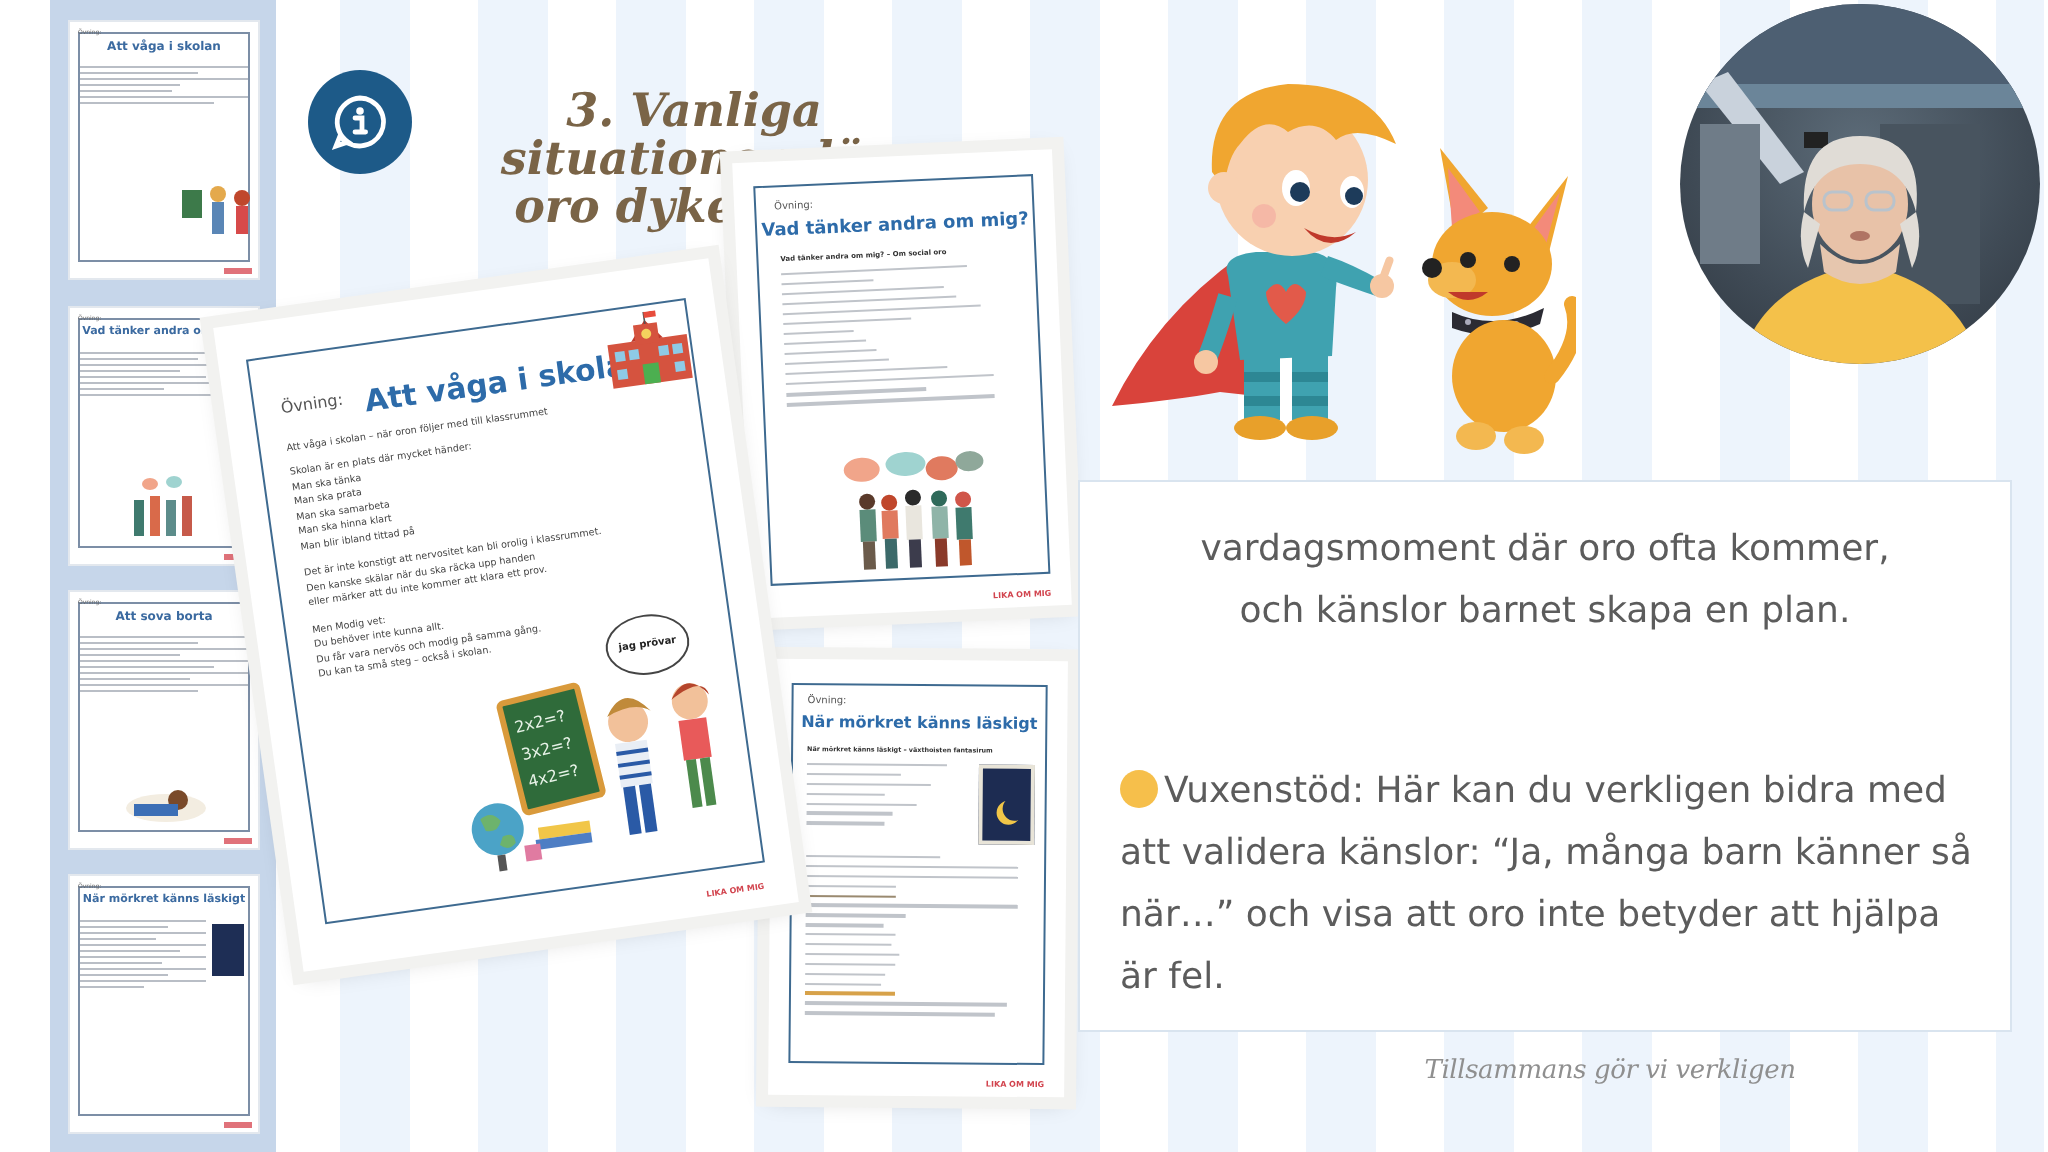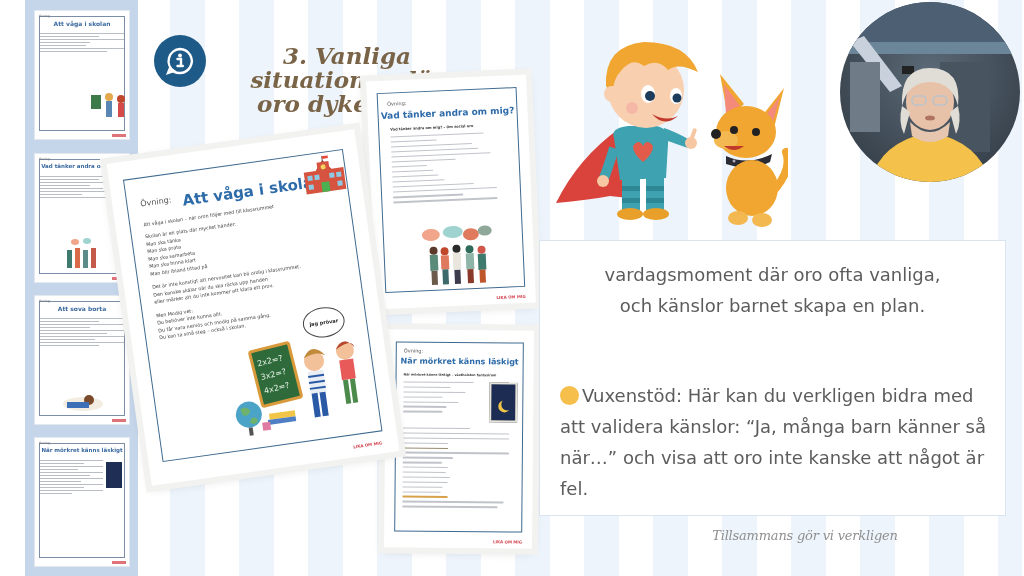--- a/index.html
+++ b/index.html
@@ -441,21 +441,21 @@
     <path d="M62 104 Q58 120 64 132 L70 110 Z" fill="#e0dcd6"></path>
     <path d="M118 104 Q122 120 116 132 L110 110 Z" fill="#e0dcd6"></path>
     <rect x="72" y="94" width="14" height="9" rx="4" fill="none" stroke="#b9c3cc" stroke-width="1.5"></rect>
     <rect x="93" y="94" width="14" height="9" rx="4" fill="none" stroke="#b9c3cc" stroke-width="1.5"></rect>
     <ellipse cx="90" cy="116" rx="5" ry="2.5" fill="#b07464"></ellipse>
   </svg>
 </div>
 
 <div class="info-box">
   <div class="purpose">
-    <div>vardagsmoment där oro ofta vanliga,</div>
+    <div>vardagsmoment där oro ofta kommer,</div>
     <div>och känslor barnet skapa en plan.</div>
   </div>
   <div class="adult">
-    <span class="dot"></span><span>Vuxenstöd: Här kan du verkligen bidra med att validera känslor: “Ja, många barn känner så när…” och visa att oro inte kanske att något är fel.</span>
+    <span class="dot"></span><span>Vuxenstöd: Här kan du verkligen bidra med att validera känslor: “Ja, många barn känner så när…” och visa att oro inte betyder att hjälpa är fel.</span>
   </div>
 </div>
 
 <div class="footer-tag">Tillsammans gör vi verkligen</div>
 
 </body></html>

